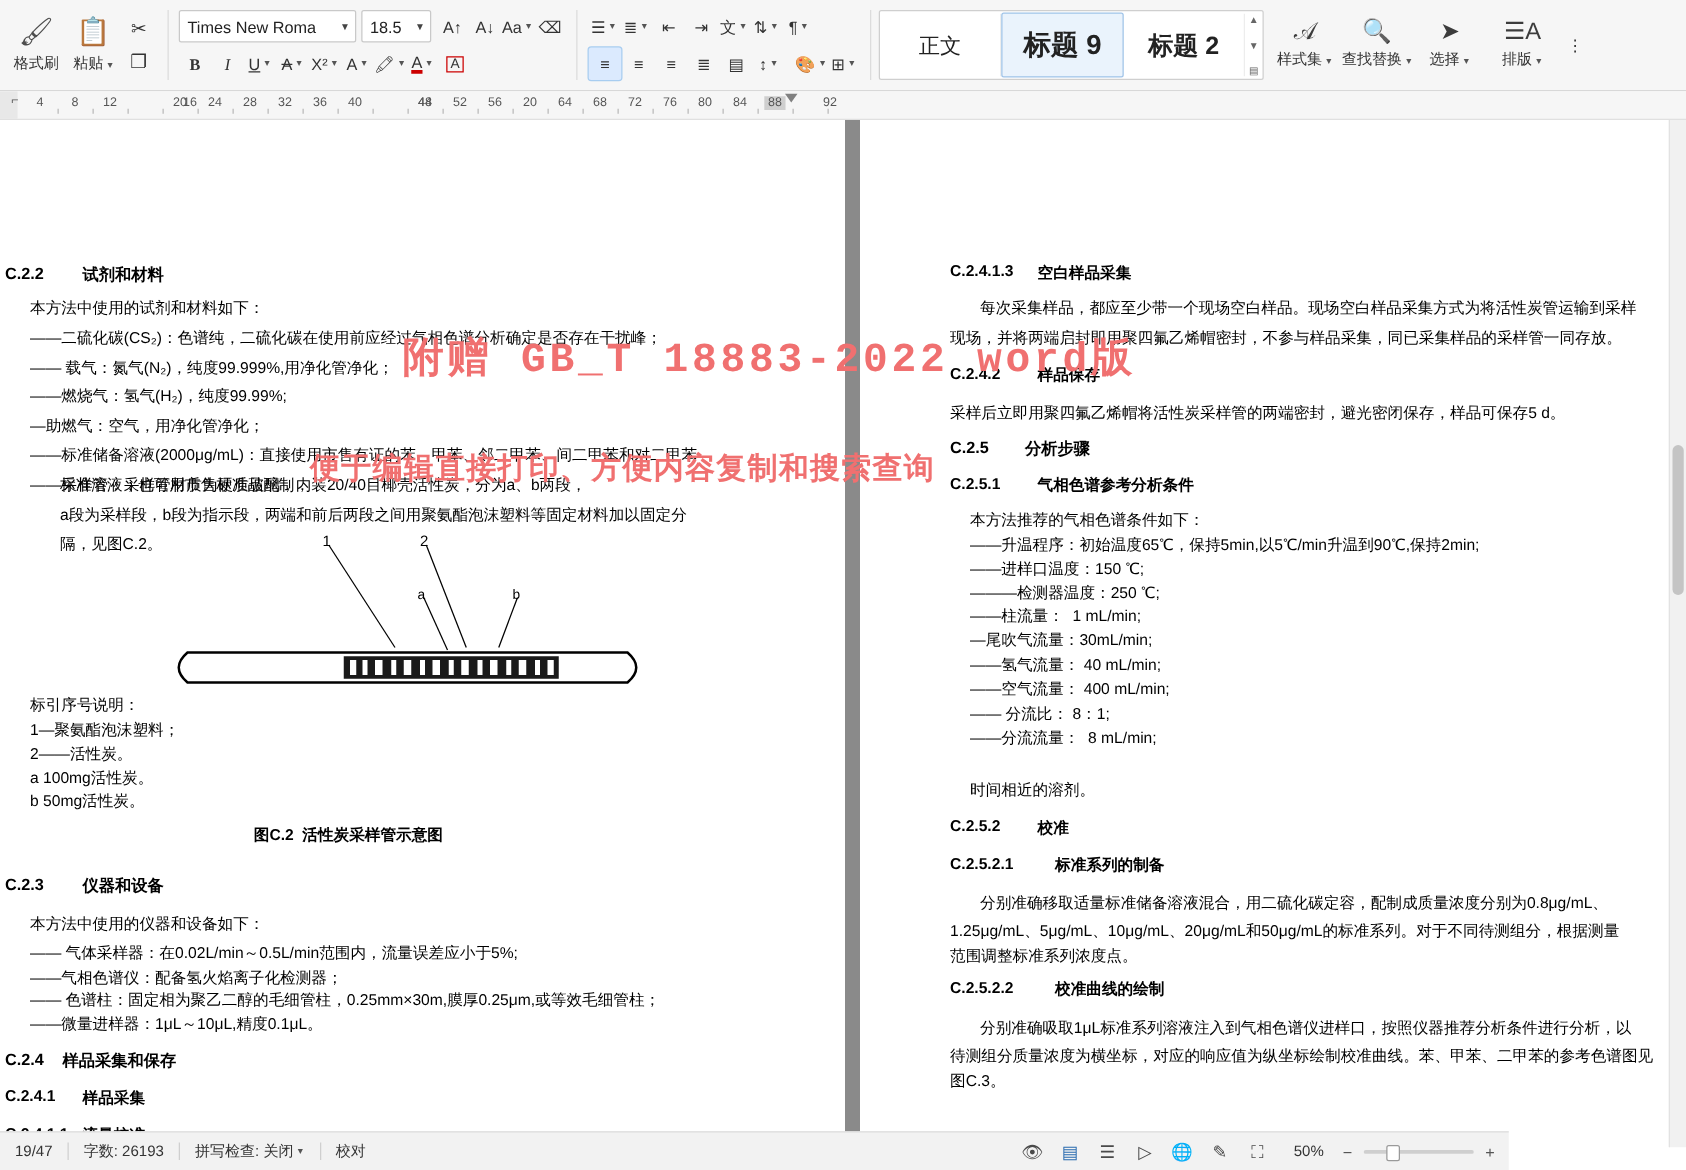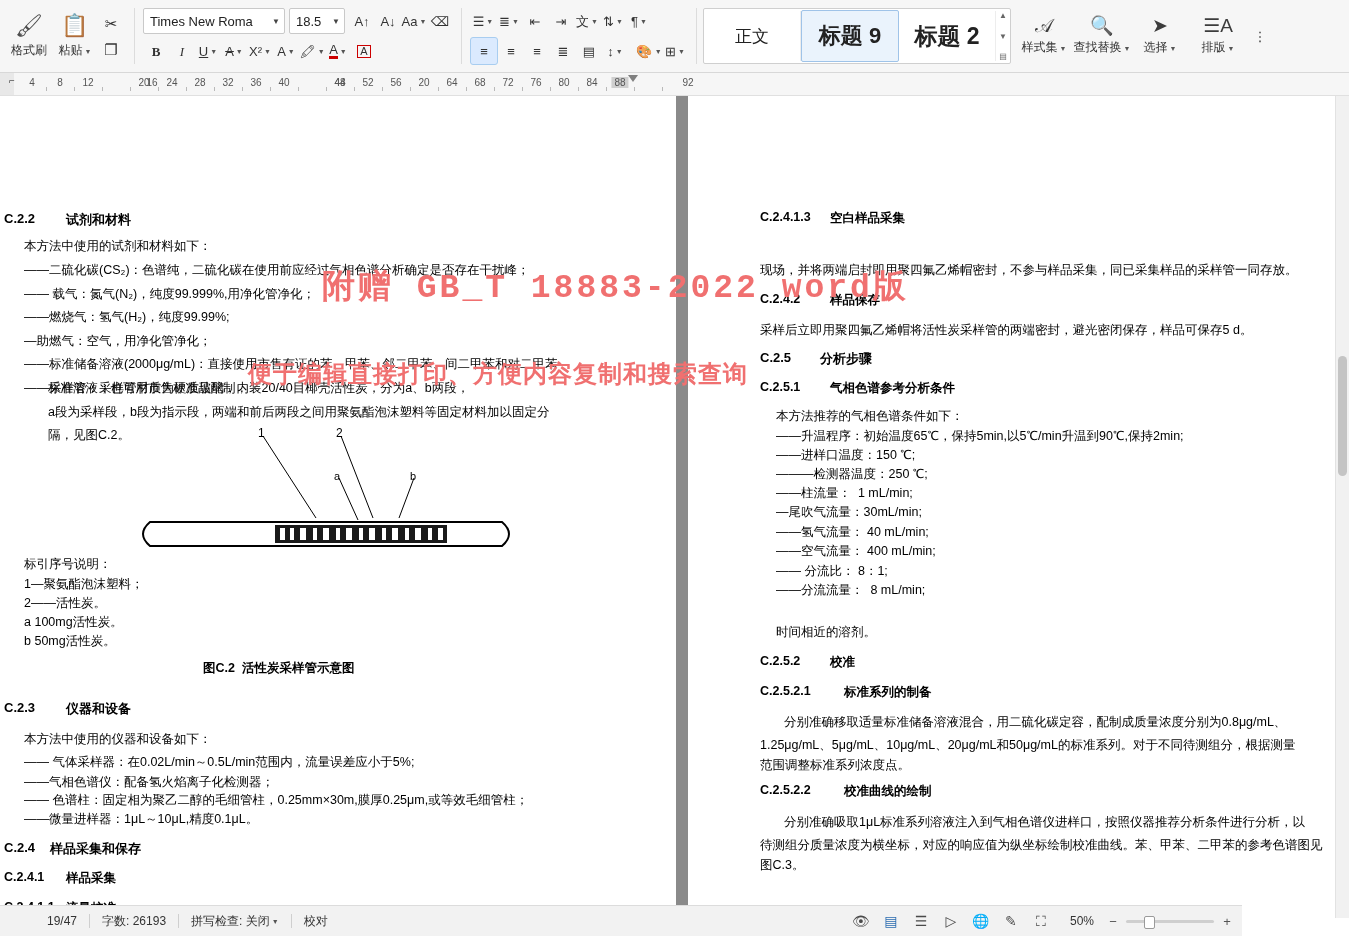--- a/index.html
+++ b/index.html
@@ -44,21 +44,21 @@
   .gallery{
     display:flex;align-items:center;border:1px solid #cfcfcf;background:#fff;border-radius:2px;
     height:54px;margin:8px 2px;position:relative;
   }
   .gal-item{
     width:96px;height:50px;display:flex;align-items:center;justify-content:center;
     border-right:1px solid #ededed;font-size:17px;color:#222;
   }
   .gal-item.sel{border:1px solid #9fc3e8;background:#eaf3fc;border-radius:2px;}
   .gal-item.h1{font-size:22px;font-weight:bold;}
-  .gal-item.h2{font-size:23px;font-weight:bold;}
+  .gal-item.h2{font-size:20px;font-weight:bold;}
   .gal-scroll{display:flex;flex-direction:column;justify-content:space-between;width:14px;height:50px;padding:2px 0;align-items:center;}
   .gal-scroll span{font-size:8px;color:#666;line-height:9px;}
   
   .rgroup{display:flex;align-items:center;height:100%;padding:0 2px;}
   .rbtn{display:flex;flex-direction:column;align-items:center;justify-content:center;width:58px;height:60px;gap:3px;}
   .rbtn .gl{font-size:19px;color:#3c3c3c;line-height:20px;}
   .rbtn .tx{font-size:12px;color:#333;}
   
   .ruler{
     position:relative;width:1349px;height:22px;background:#f6f6f6;border-bottom:1px solid #e0e0e0;
@@ -86,21 +86,21 @@
   .wm1{left:322px;top:168px;font-size:33px;font-family:"Liberation Mono", monospace;letter-spacing:3px;}
   .wm2{left:248px;top:262px;font-size:24px;}
   
   .figwrap{position:absolute;left:120px;top:330px;width:460px;height:130px;}
   
   .vscroll{position:absolute;right:0;top:94px;width:13px;height:822px;background:#f1f1f1;border-left:1px solid #e2e2e2;}
   .vthumb{position:absolute;left:2px;top:2px;width:9px;height:120px;background:#c4c4c4;border-radius:5px;}
   
   .status{
     position:absolute;left:0;bottom:0;width:1207px;height:30px;background:#f2f2f2;
-    border-top:1px solid #dcdcdc;display:flex;align-items:center;font-size:12px;color:#333;padding-left:35px;
+    border-top:1px solid #dcdcdc;display:flex;align-items:center;font-size:12px;color:#333;
   }
   .st-item{display:flex;align-items:center;padding:0 12px;height:30px;white-space:nowrap;}
   .st-sep{width:1px;height:14px;background:#cfcfcf;}
   .st-right{margin-left:auto;display:flex;align-items:center;}
   .st-ic{display:flex;align-items:center;justify-content:center;width:30px;height:30px;font-size:14px;color:#4a4a4a;}
   .st-ic.act{color:#2b6cb0;}
   .zoom-bar{display:flex;align-items:center;gap:6px;padding:0 8px;}
   .zbtn{width:14px;height:14px;display:flex;align-items:center;justify-content:center;font-size:13px;color:#555;}
   .ztrack{position:relative;width:88px;height:3px;background:#cfcfcf;border-radius:2px;}
   .zknob{position:absolute;left:18px;top:-4px;width:9px;height:11px;background:#ffffff;border:1px solid #9a9a9a;border-radius:2px;}
@@ -333,21 +333,21 @@
       <div class="rk" style="left: 508px;">72</div>
       <div class="rtick" style="left: 522px;"></div>
       <div class="rk" style="left: 536px;">76</div>
       <div class="rtick" style="left: 550px;"></div>
       <div class="rk" style="left: 564px;">80</div>
       <div class="rtick" style="left: 578px;"></div>
       <div class="rk" style="left: 592px;">84</div>
       <div class="rtick" style="left: 606px;"></div>
       <div class="rk" style="left: 620px; background: rgb(207, 207, 207); padding: 0px 3px;">88</div>
       <div class="rtick" style="left: 634px;"></div>
-      <div class="rk" style="left: 688px;">92</div>
+      <div class="rk" style="left: 664px;">92</div>
       <div class="rtick" style="left: 662px;"></div>
       <div class="rmark" style="left: 628px;"></div>
       <div class="rk" style="left: 12px; top: 2px;">⌐</div>
     </div>
 </div>
 
 <div class="docarea">
 
   <div class="gutter"></div>
 
@@ -421,20 +421,21 @@
     <div class="txt fs125 h" style="left:4px;top:774px">C.2.4.1</div>
     <div class="txt fs125 h" style="left:66px;top:774px">样品采集</div>
     <div class="txt fs125 h" style="left:4px;top:804px">C.2.4.1.1</div>
     <div class="txt fs125 h" style="left:66px;top:804px">流量校准</div>
 
   </div>
 
   <div class="page right">
     <div class="txt fs125 h" style="left:72px;top:114px">C.2.4.1.3</div>
     <div class="txt fs125 h" style="left:142px;top:114px">空白样品采集</div>
+    <div class="txt fs125" style="left:96px;top:142px">每次采集样品，都应至少带一个现场空白样品。现场空白样品采集方式为将活性炭管运输到采样</div>
     <div class="txt fs125" style="left:72px;top:166px">现场，并将两端启封即用聚四氟乙烯帽密封，不参与样品采集，同已采集样品的采样管一同存放。</div>
     <div class="txt fs125 h" style="left:72px;top:196px">C.2.4.2</div>
     <div class="txt fs125 h" style="left:142px;top:196px">样品保存</div>
     <div class="txt fs125" style="left:72px;top:226px">采样后立即用聚四氟乙烯帽将活性炭采样管的两端密封，避光密闭保存，样品可保存5 d。</div>
     <div class="txt fs13 h" style="left:72px;top:254px">C.2.5</div>
     <div class="txt fs13 h" style="left:132px;top:254px">分析步骤</div>
     <div class="txt fs125 h" style="left:72px;top:284px">C.2.5.1</div>
     <div class="txt fs125 h" style="left:142px;top:284px">气相色谱参考分析条件</div>
     <div class="txt fs125" style="left:88px;top:312px">本方法推荐的气相色谱条件如下：</div>
     <div class="txt fs125" style="left:88px;top:332px">——升温程序：初始温度65℃，保持5min,以5℃/min升温到90℃,保持2min;</div>

